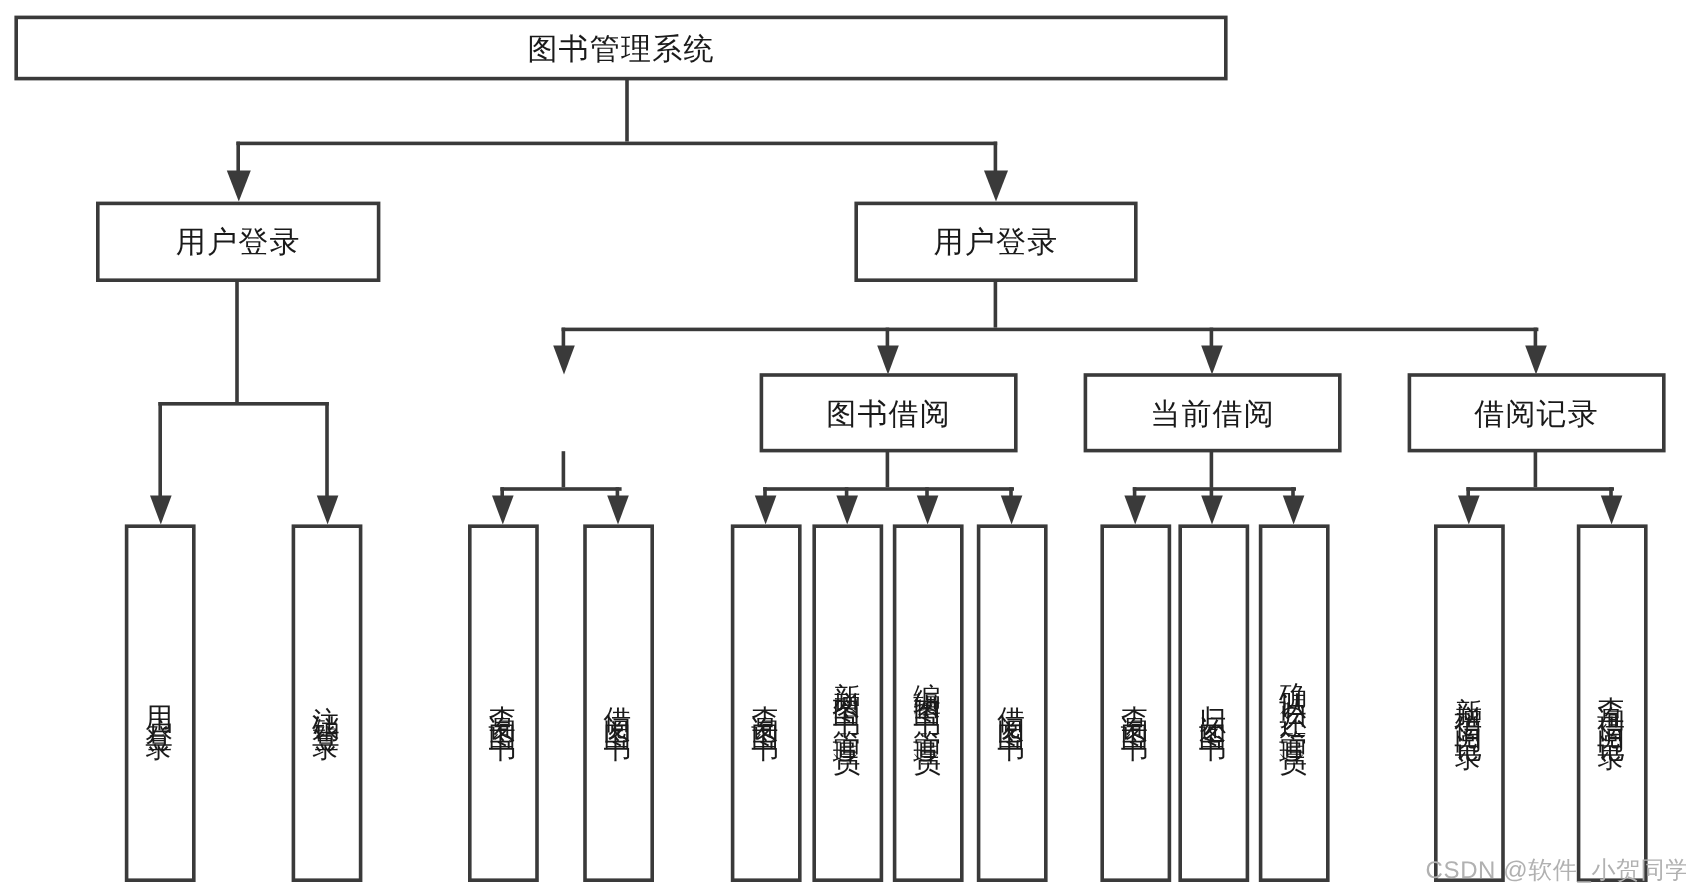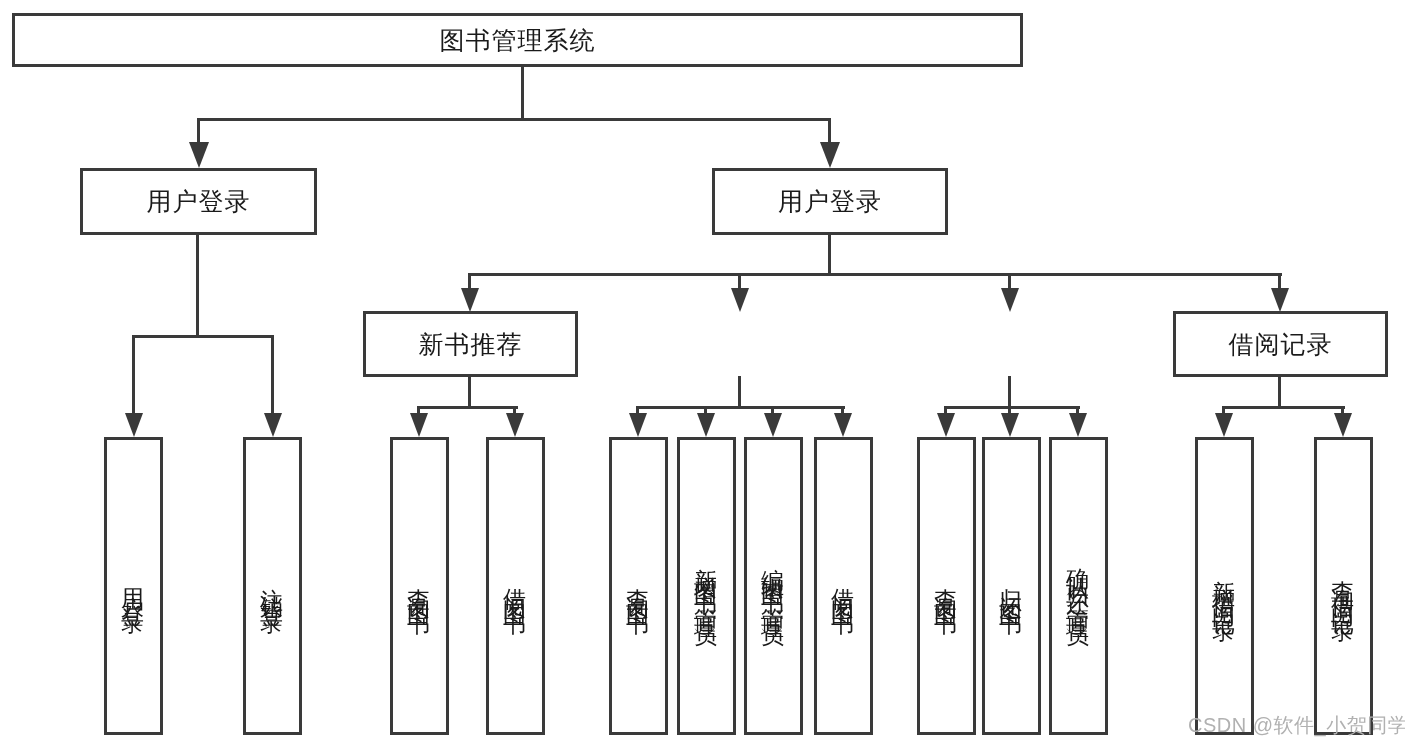--- a/index.html
+++ b/index.html
@@ -71,22 +71,25 @@
   <div class="hline" style="left:468px;top:273px;width:814px;"></div>
   <div class="vline" style="left:468px;top:273px;height:18px;"></div>
   <div class="arrow" style="left:461px;top:288px;"></div>
   <div class="vline" style="left:738px;top:273px;height:18px;"></div>
   <div class="arrow" style="left:731px;top:288px;"></div>
   <div class="vline" style="left:1008px;top:273px;height:18px;"></div>
   <div class="arrow" style="left:1001px;top:288px;"></div>
   <div class="vline" style="left:1278px;top:273px;height:18px;"></div>
   <div class="arrow" style="left:1271px;top:288px;"></div>
 
-  <div class="node l3" style="left:363px;">
-    <span class="hlabel">新书推荐</span>
+  <div class="node l3" style="left:633px;">
+    <span class="hlabel">图书借阅</span>
+  </div>
+  <div class="node l3" style="left:903px;">
+    <span class="hlabel">当前借阅</span>
   </div>
   <div class="node l3" style="left:1173px;">
     <span class="hlabel">借阅记录</span>
   </div>
 
   <div class="vline" style="left:468px;top:376px;height:30px;"></div>
   <div class="hline" style="left:417px;top:406px;width:101px;"></div>
   <div class="vline" style="left:417px;top:406px;height:10px;"></div>
   <div class="arrow" style="left:410px;top:413px;"></div>
   <div class="vline" style="left:513px;top:406px;height:10px;"></div>

